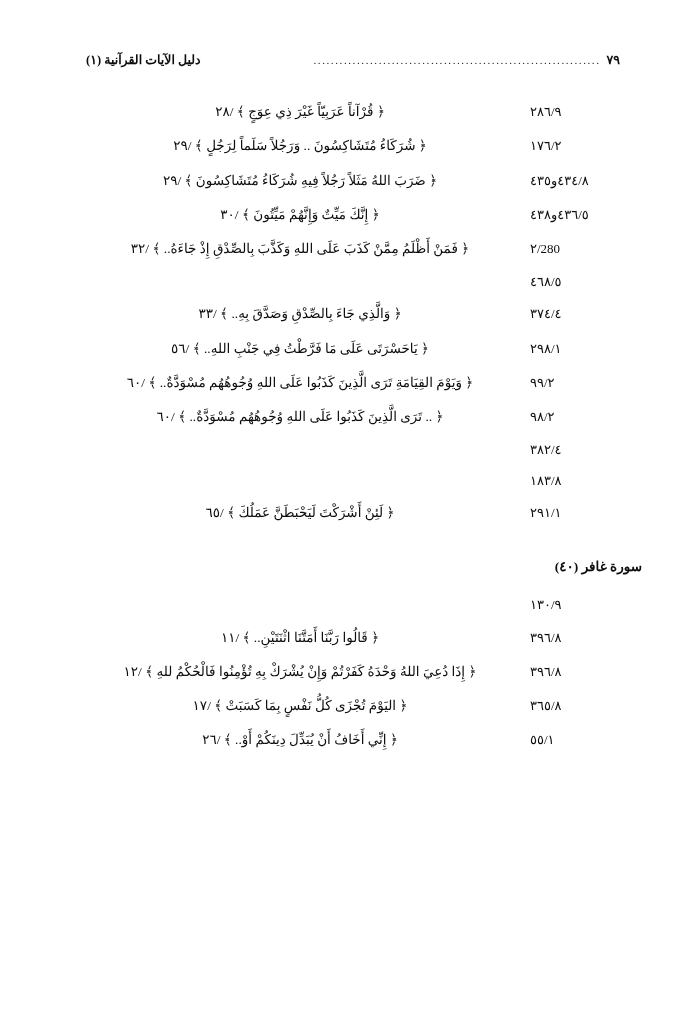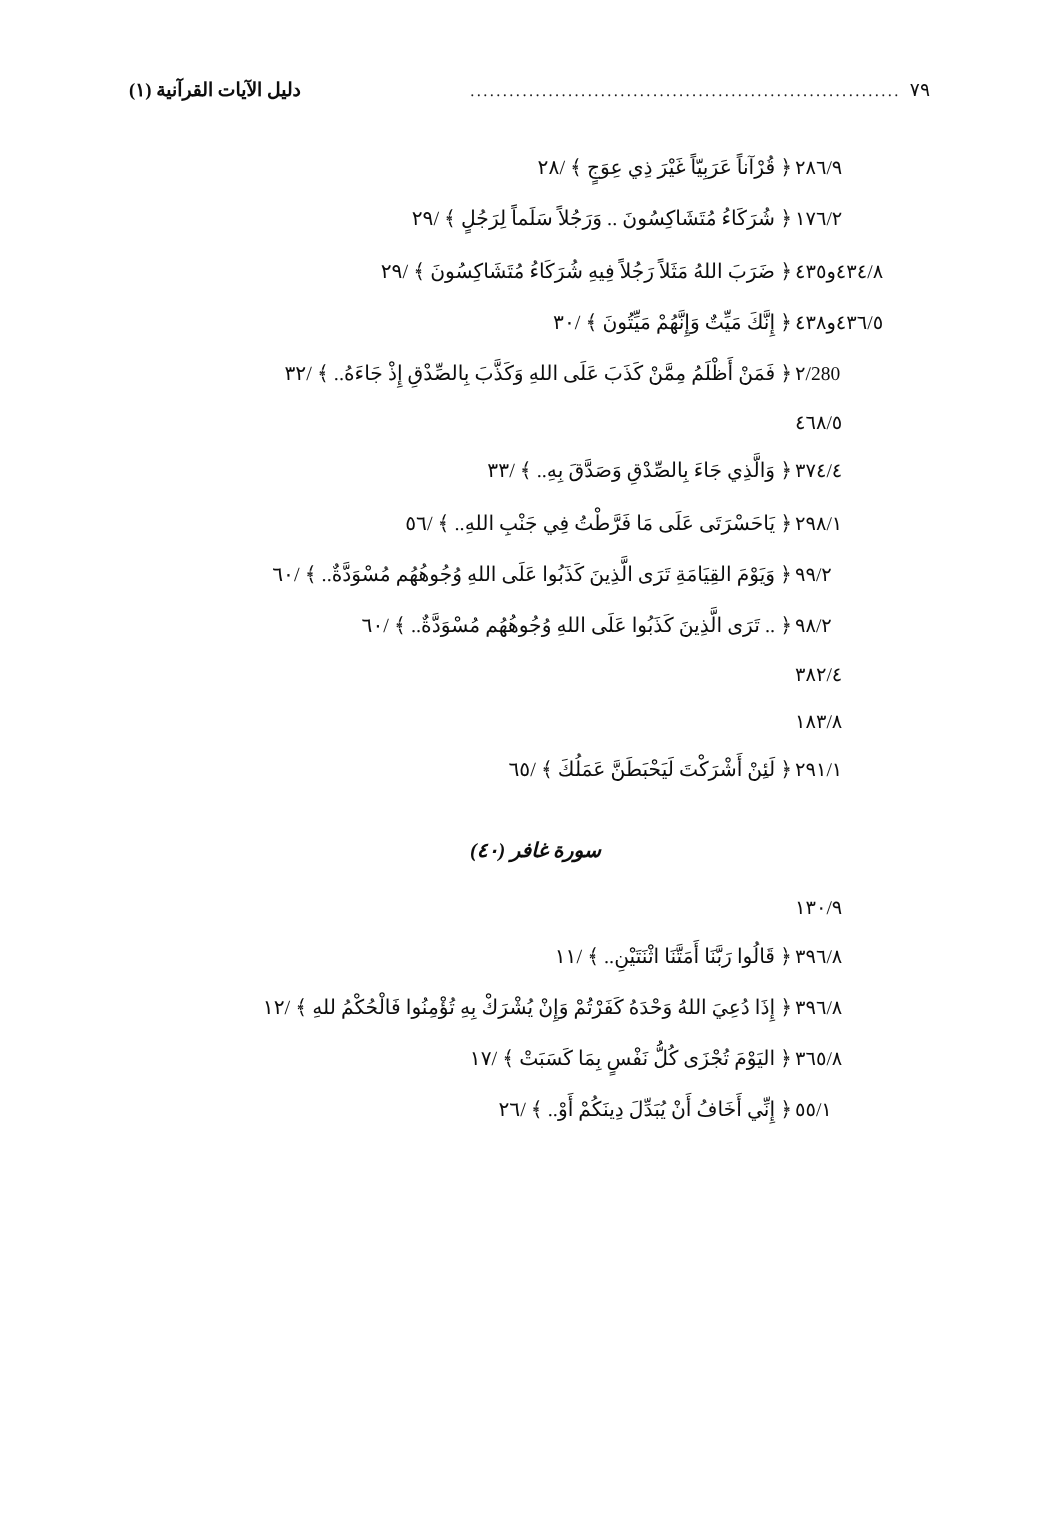--- a/index.html
+++ b/index.html
@@ -42,21 +42,21 @@
     white-space: nowrap;
     font-weight: normal;
     letter-spacing: 1.6px;
     font-size: 11px;
     margin: 0 6px;
     color: #1a1a1a;
   }
   .header .page-num {
     white-space: nowrap;
     font-size: 12.5px;
-    font-weight: normal;
+    font-weight: bold;
   }
 
   
   .entries {
     direction: rtl;
   }
   .row {
     display: flex;
     align-items: baseline;
     margin-bottom: 14px;
@@ -66,38 +66,38 @@
     width: 112px;
     flex: 0 0 112px;
     text-align: left;
     font-size: 13px;
     direction: rtl;
     white-space: nowrap;
     letter-spacing: 0.2px;
   }
   .row .text {
     flex: 1;
+    text-align: center;
     font-size: 13.5px;
     line-height: 1.5;
     padding-left: 14px;
     padding-right: 2px;
     white-space: nowrap;
     overflow: visible;
   }
   .row.empty .text { min-height: 13px; }
 
   
   .surah-heading {
-    text-align: center;
+    text-align: right;
     font-weight: bold;
     font-size: 13.5px;
     margin: 34px 0 22px 0;
     direction: rtl;
     padding-left: 14px;
-    font-style: italic;
   }
 </style>
 </head>
 <body>
 
 <div class="page">
 
   <div class="header">
     <span class="page-num">٧٩</span>
     <span class="dots">..................................................................</span>

